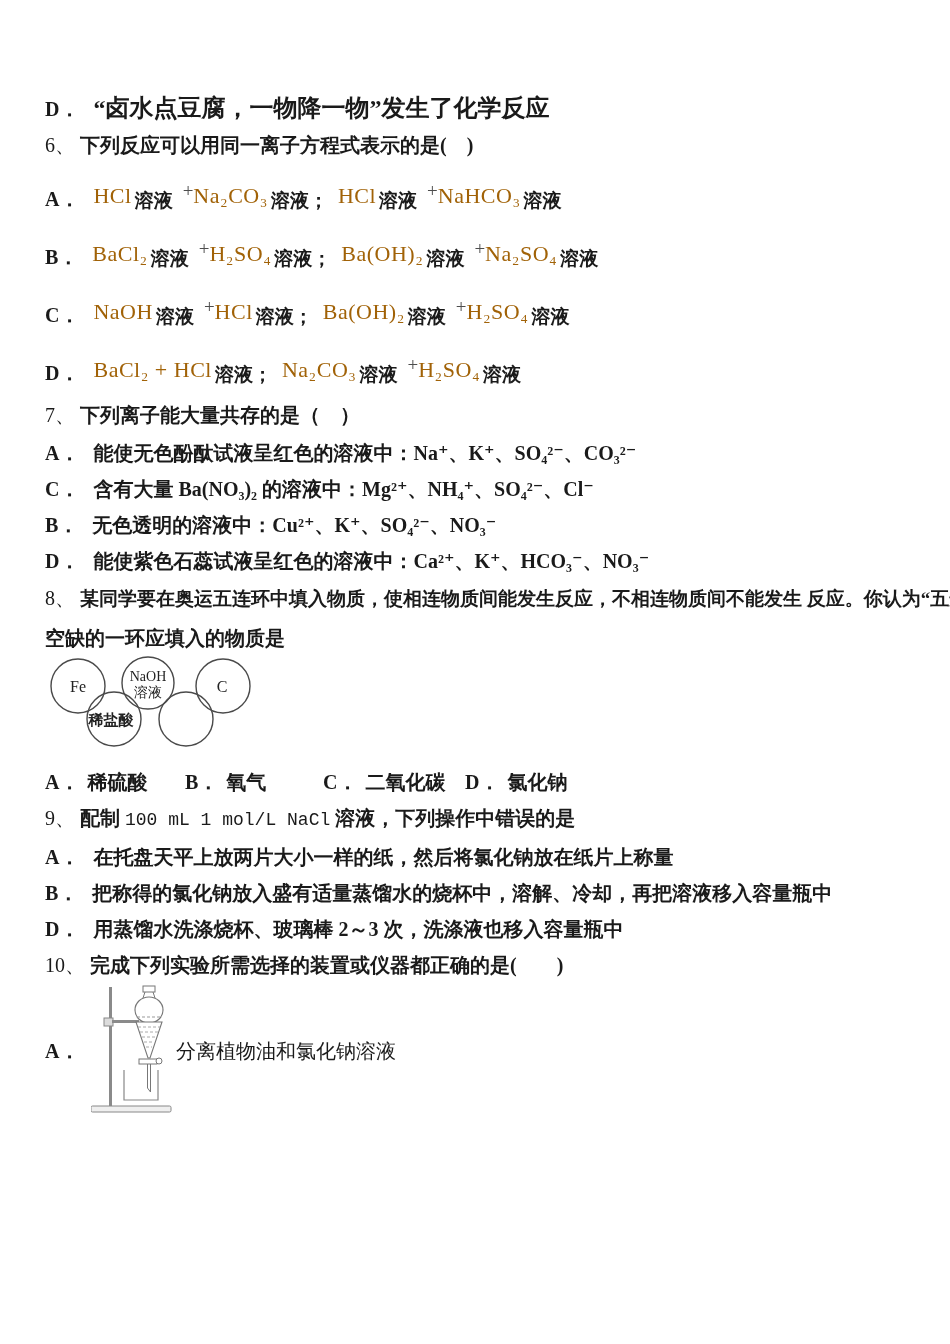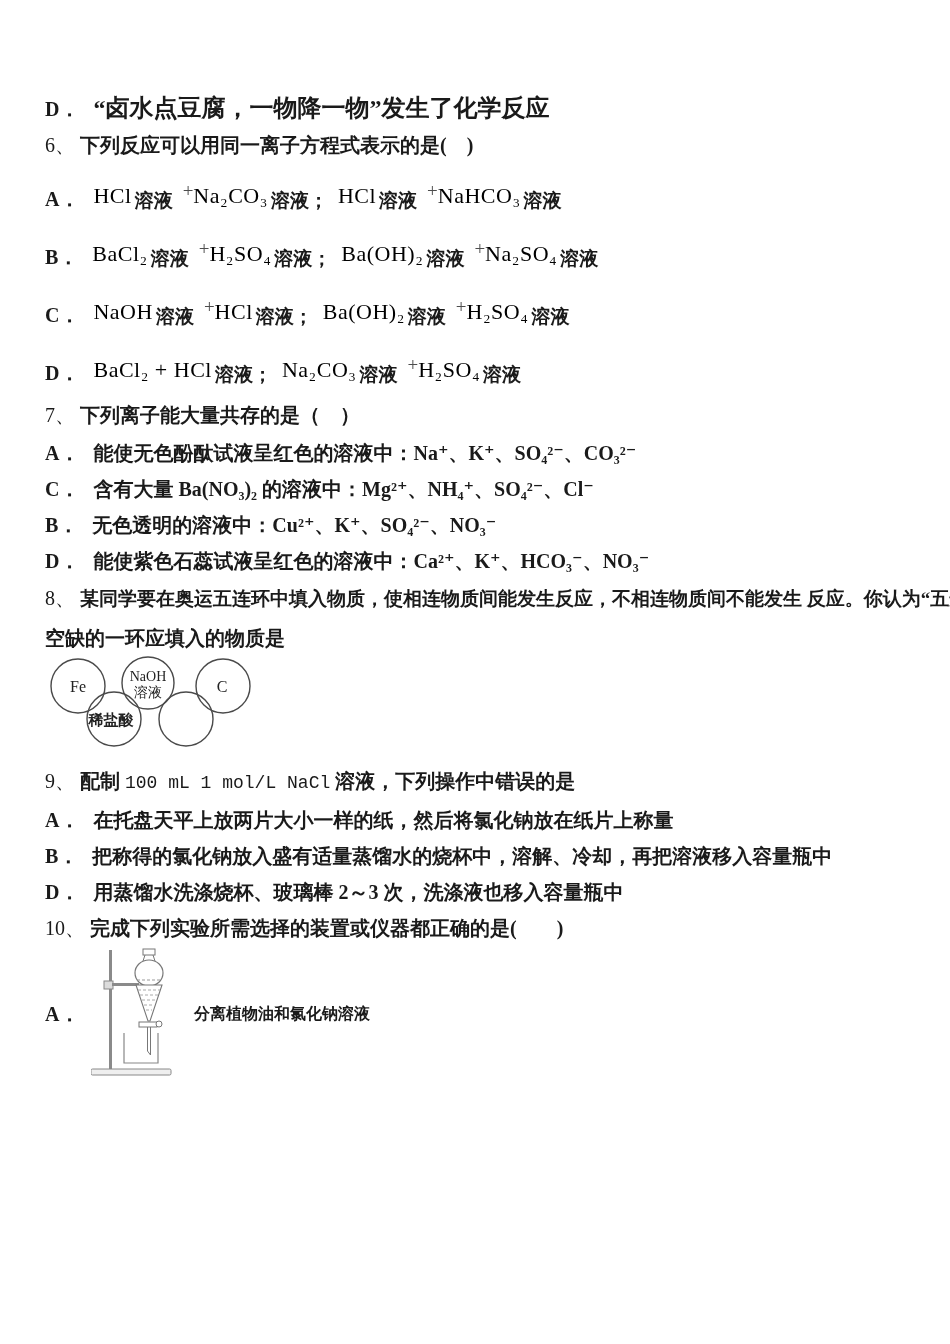--- a/index.html
+++ b/index.html
@@ -12,41 +12,41 @@
   .b    { font-weight:bold; font-size:24px; }
   .qnum { font-size:20px; font-weight:normal; margin-right:5px; }
   .qtext{ font-weight:bold; font-size:20px; }
   .ol   { font-weight:bold; font-size:20px; margin-right:14px; }
   .ot   { font-weight:bold; font-size:20px; }
   .mono { font-family:"Liberation Mono","DejaVu Sans Mono",monospace; font-weight:normal; font-size:18px; }
 
   
   .q6-opt { height:34px; margin-bottom:24px; white-space:nowrap; }
   .q6-opt .ol { vertical-align:middle; }
-  .seg-f { font-size:22px; color:#000000; letter-spacing:0.5px; }
+  .seg-f { font-size:22px; color:#a16207; letter-spacing:0.5px; }
   .seg-t { font-size:19px; font-weight:bold; position:relative; top:4px; margin:0 10px 0 3px; }
   .seg-p { font-size:19px; color:#4d4d4d; position:relative; top:-6px; }
 
   .stem { margin-bottom:12px; }
   .q-block { margin-top:6px; }
 
   
   .rings-wrap { margin:2px 0 14px 0; }
   .opt-row { display:flex; margin-bottom:10px; }
   .opt-cell { white-space:nowrap; }
   .opt-cell.w1 { width:140px; }
   .opt-cell.w2 { width:138px; }
   .opt-cell.w3 { width:142px; }
   .opt-row .ol { margin-right:8px; }
 
   
   .apparatus-row { display:flex; align-items:center; margin-top:6px; }
   .apparatus-row .ol { width:32px; }
   .apparatus-svg { margin-left:0px; }
-  .apparatus-caption { font-weight:bold; font-size:16px; margin-left:18px; }
+  .apparatus-caption { font-weight:normal; font-size:20px; }
 
   svg text { font-family:"Liberation Serif","DejaVu Serif",serif; }
 </style>
 </head>
 <body>
 
 <div class="page">
 
   <div class="line">
     <span class="ol">D．</span><span class="b">“卤水点豆腐，一物降一物”发生了化学反应</span>
@@ -106,20 +106,26 @@
           <circle cx="141" cy="64" r="27"></circle>
         </g>
         <text x="33" y="37" font-size="16" text-anchor="middle" fill="#222">Fe</text>
         <text x="103" y="26" font-size="14" text-anchor="middle" fill="#222">NaOH</text>
         <text x="103" y="42" font-size="14" text-anchor="middle" fill="#222">溶液</text>
         <text x="177" y="37" font-size="16" text-anchor="middle" fill="#222">C</text>
         <text x="66" y="70" font-size="15" text-anchor="middle" fill="#222" font-weight="bold">稀盐酸</text>
       </svg>
     </div>
 
+    <div class="opt-row">
+      <span class="opt-cell w1"><span class="ol">A．</span><span class="ot">稀硫酸</span></span>
+      <span class="opt-cell w2"><span class="ol">B．</span><span class="ot">氧气</span></span>
+      <span class="opt-cell w3"><span class="ol">C．</span><span class="ot">二氧化碳</span></span>
+      <span class="opt-cell"><span class="ol">D．</span><span class="ot">氯化钠</span></span>
+    </div>
   </div>
 
   <div class="q-block">
     <div class="line stem">
       <span class="qnum">9、</span><span class="qtext">配制 </span><span class="mono">100 mL 1 mol/L NaCl</span><span class="qtext"> 溶液，下列操作中错误的是</span>
     </div>
     <div class="line">
       <span class="ol">A．</span><span class="ot">在托盘天平上放两片大小一样的纸，然后将氯化钠放在纸片上称量</span>
     </div>
     <div class="line">

